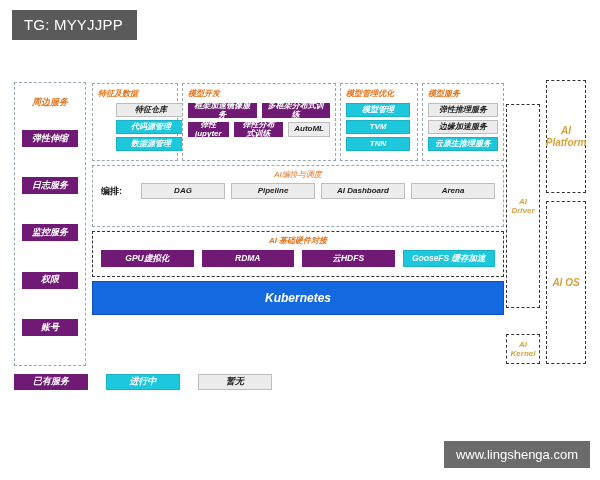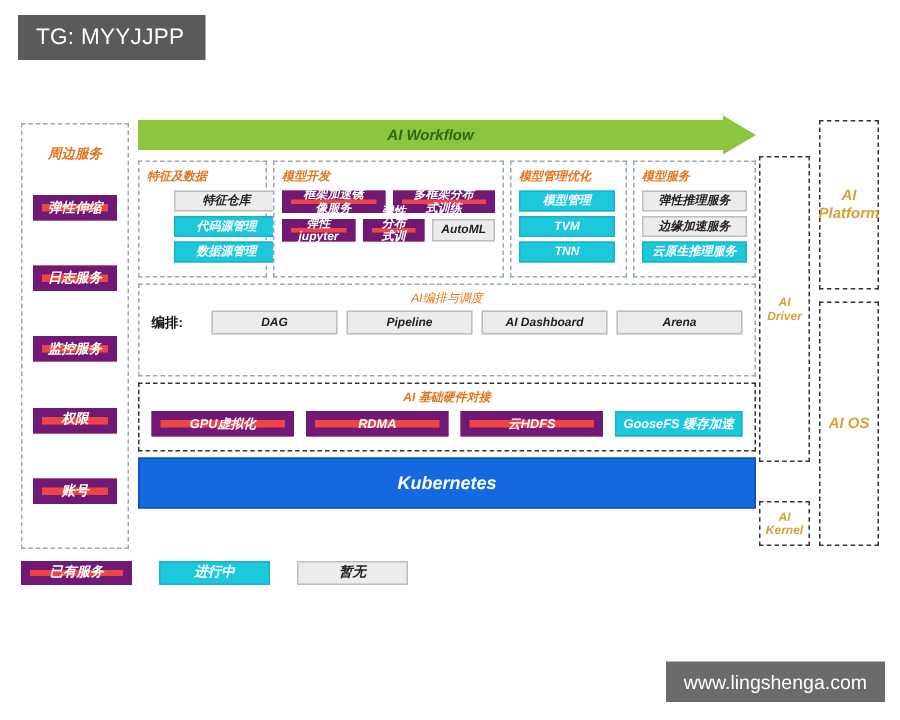--- a/index.html
+++ b/index.html
@@ -40,21 +40,21 @@
   .sidebar-items{
     flex:1;width:100%;display:flex;flex-direction:column;
     justify-content:space-around;align-items:center;
     padding:6px 0 14px 0;box-sizing:border-box;
   }
   .chip{
     font-size:9px;font-weight:bold;font-style:italic;
     display:flex;align-items:center;justify-content:center;
     box-sizing:border-box;text-align:center;line-height:1.05;
   }
-  .chip.blue{background:#ef4444;color:#ffffff;border:6px solid #701a75;}
+  .chip.blue{background:#701a75;color:#ffffff;border:1px solid #701a75;}
   .chip.cyan{background:#1EC8DC;color:#ffffff;border:1px solid #17b2c4;}
   .chip.gray{background:#ececec;color:#222222;border:1px solid #bdbdbd;}
   .sidebar .chip{width:56px;height:17px;}
 
   
   .content{position:absolute;left:78px;top:0;width:412px;height:288px;}
 
   
   .arrow-wrap{position:relative;width:100%;height:24px;}
   .arrow-body{
@@ -170,26 +170,20 @@
       <div class="chip blue">弹性伸缩</div>
       <div class="chip blue">日志服务</div>
       <div class="chip blue">监控服务</div>
       <div class="chip blue">权限</div>
       <div class="chip blue">账号</div>
     </div>
   </div>
 
   <div class="content">
 
-    <div class="arrow-wrap">
-      <div class="arrow-body">
-        <span class="arrow-label">AI Workflow</span>
-      </div>
-      <div class="arrow-head"></div>
-    </div>
 
     <div class="band-top">
 
       <div class="group g-feature">
         <div class="group-title">特征及数据</div>
         <div class="chip gray">特征仓库</div>
         <div class="chip cyan">代码源管理</div>
         <div class="chip cyan">数据源管理</div>
       </div>
 

